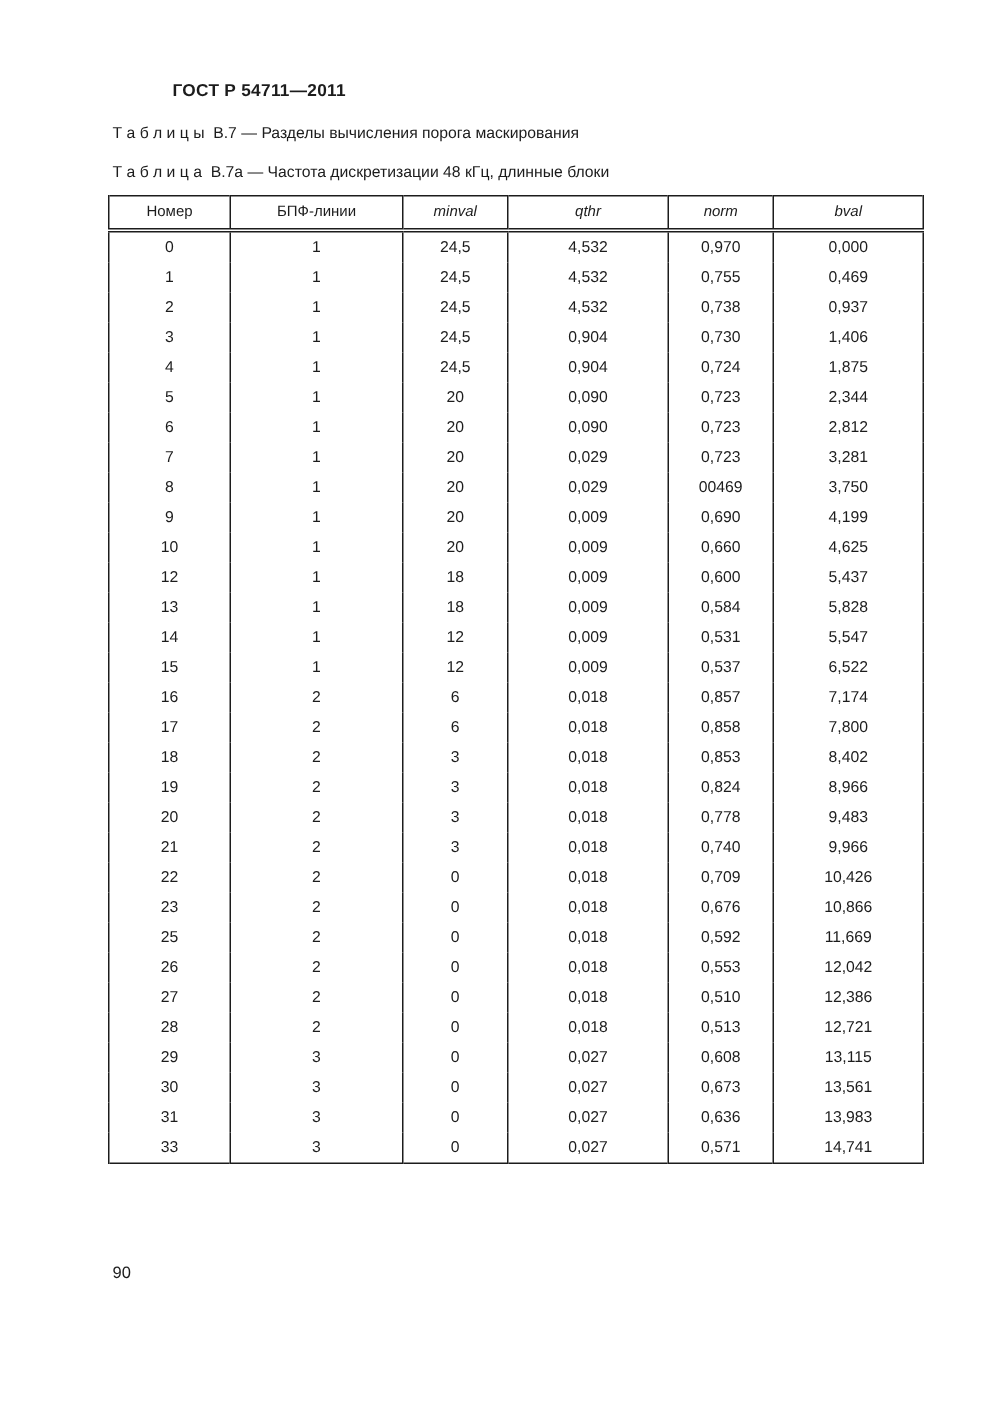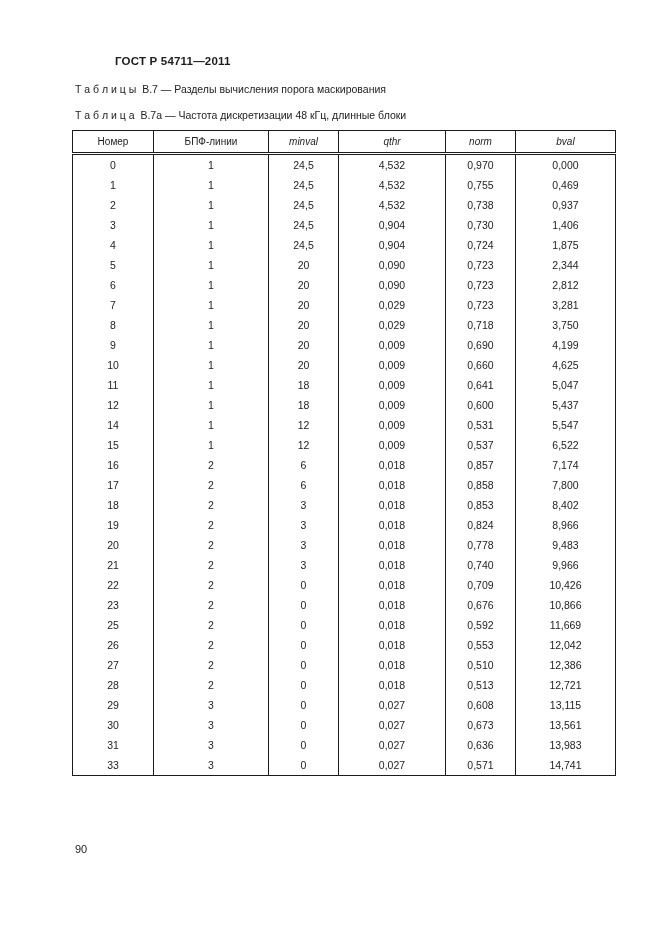--- a/index.html
+++ b/index.html
@@ -177,54 +177,54 @@
           <td>20</td>
           <td>0,029</td>
           <td>0,723</td>
           <td>3,281</td>
         </tr>
         <tr>
           <td>8</td>
           <td>1</td>
           <td>20</td>
           <td>0,029</td>
-          <td>0,718</td>
+          <td>00469</td>
           <td>3,750</td>
         </tr>
         <tr>
           <td>9</td>
           <td>1</td>
           <td>20</td>
           <td>0,009</td>
           <td>0,690</td>
           <td>4,199</td>
         </tr>
         <tr>
           <td>10</td>
           <td>1</td>
           <td>20</td>
           <td>0,009</td>
           <td>0,660</td>
           <td>4,625</td>
         </tr>
         <tr>
-          <td>11</td>
-          <td>1</td>
-          <td>18</td>
-          <td>0,009</td>
-          <td>0,641</td>
-          <td>5,047</td>
-        </tr>
-        <tr>
           <td>12</td>
           <td>1</td>
           <td>18</td>
           <td>0,009</td>
           <td>0,600</td>
           <td>5,437</td>
+        </tr>
+        <tr>
+          <td>13</td>
+          <td>1</td>
+          <td>18</td>
+          <td>0,009</td>
+          <td>0,584</td>
+          <td>5,828</td>
         </tr>
         <tr>
           <td>14</td>
           <td>1</td>
           <td>12</td>
           <td>0,009</td>
           <td>0,531</td>
           <td>5,547</td>
         </tr>
         <tr>

